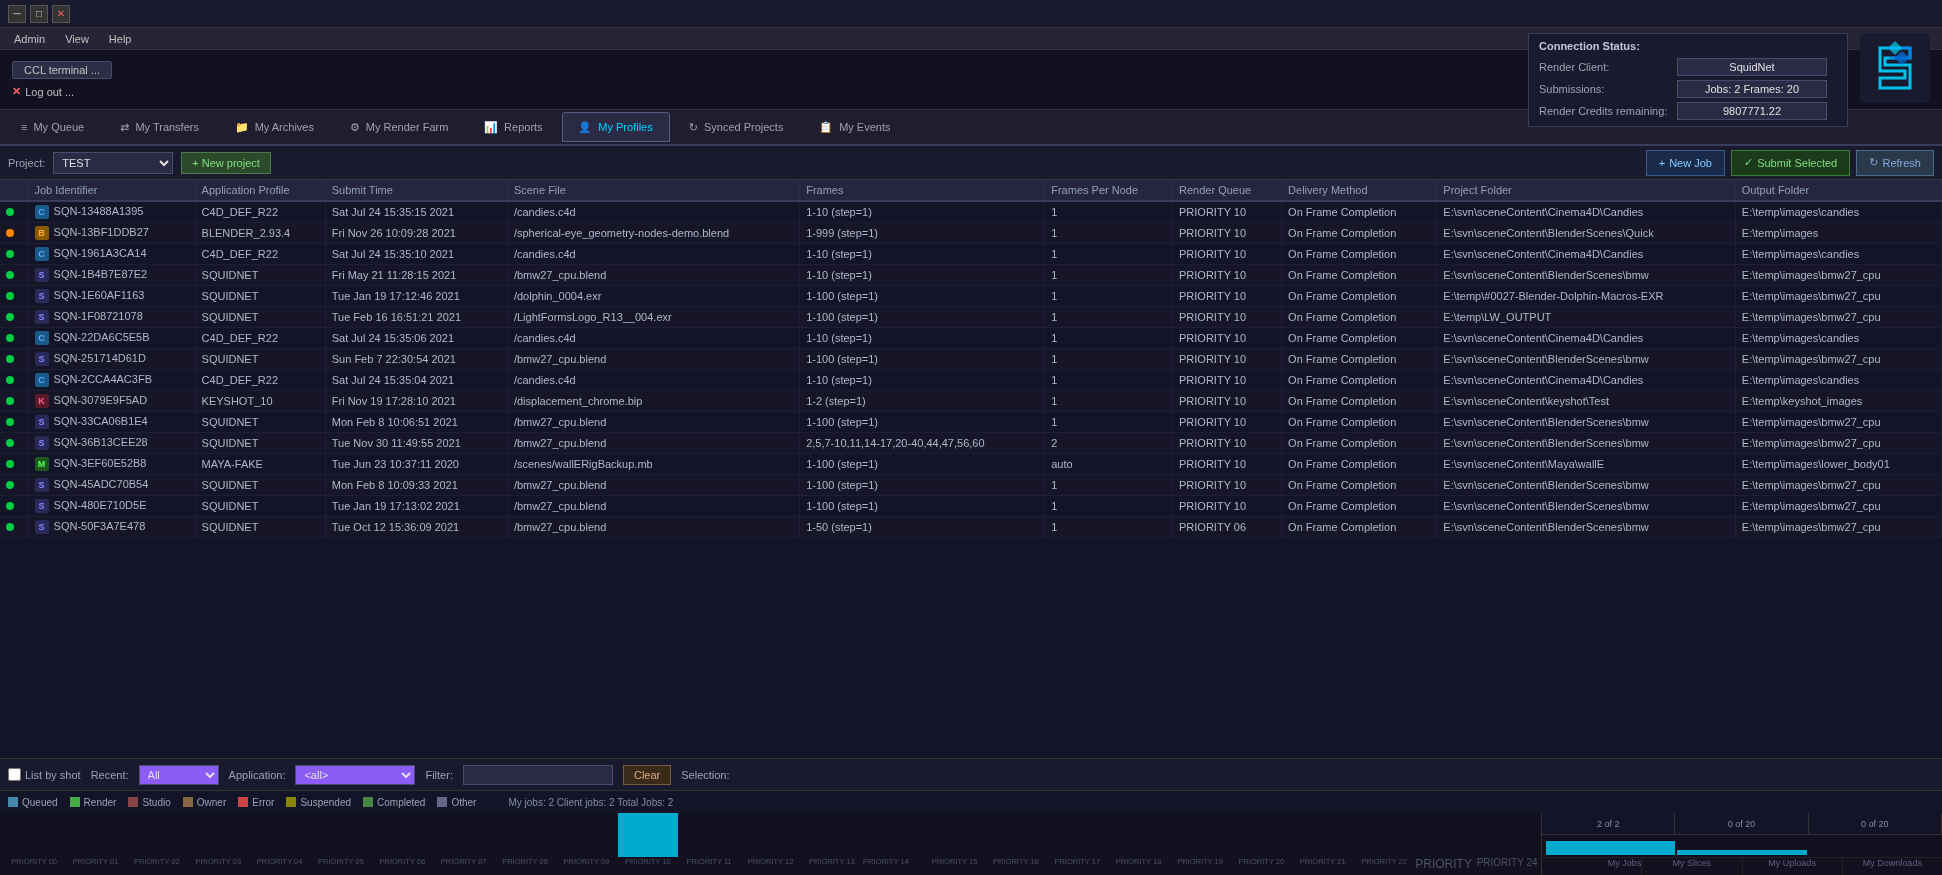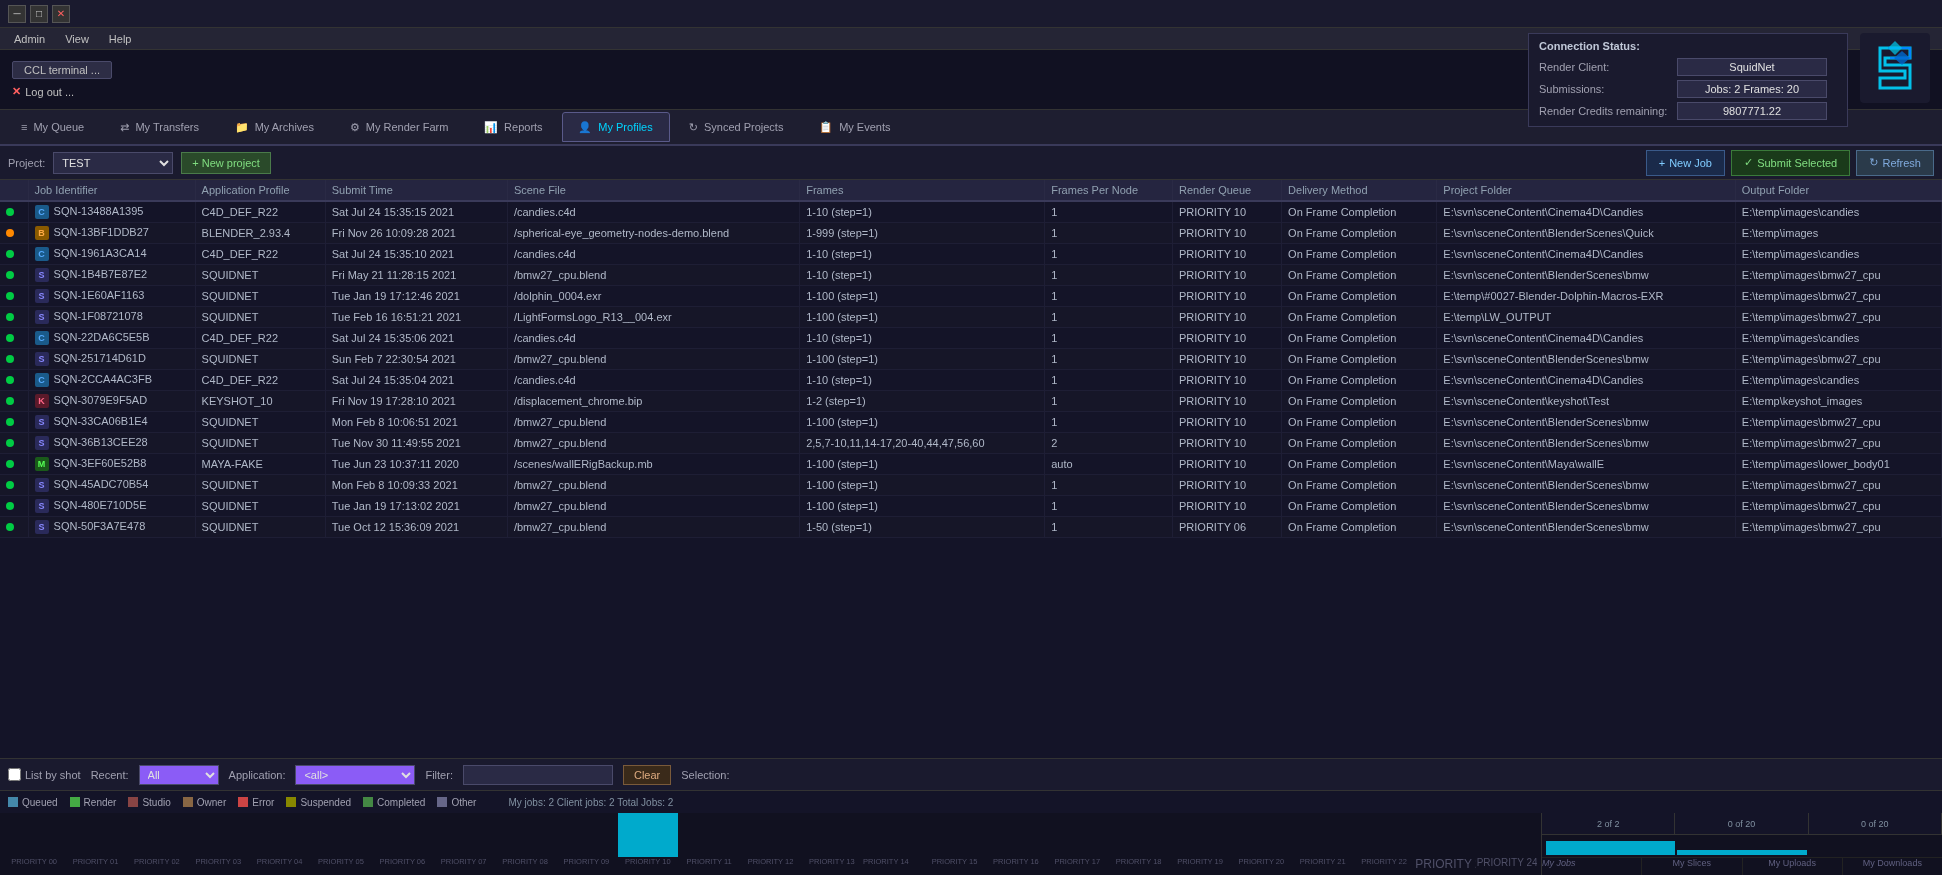--- a/index.html
+++ b/index.html
@@ -941,21 +941,21 @@
         </div>
 
         <div style="flex:1; display:flex; align-items:flex-end; padding:2px 4px; gap:2px; background:#111120;">
 
           <div style="flex:1; height:80%; background:#00aacc;"></div>
           <div style="flex:1; height:30%; background:#00aacc;"></div>
           <div style="flex:1; height:0%; background:#00aacc;"></div>
         </div>
 
         <div style="display:flex; height:18px; background:#111120; border-top:1px solid #222;">
-          <div style="flex:1; text-align:left; font-size:9px; color:#606080; border-right:1px solid #222;font-style:italic;">My Jobs</div>
+          <div style="flex:1; text-align:right; font-size:9px; color:#606080; border-right:1px solid #222;">My Jobs</div>
           <div style="flex:1; text-align:center; font-size:9px; color:#606080; border-right:1px solid #222;">My Slices</div>
           <div style="flex:1; text-align:center; font-size:9px; color:#606080; border-right:1px solid #222;">My Uploads</div>
           <div style="flex:1; text-align:center; font-size:9px; color:#606080;">My Downloads</div>
         </div>
       </div>
     </div>
   </div>
 </div>
 
 </body></html>

